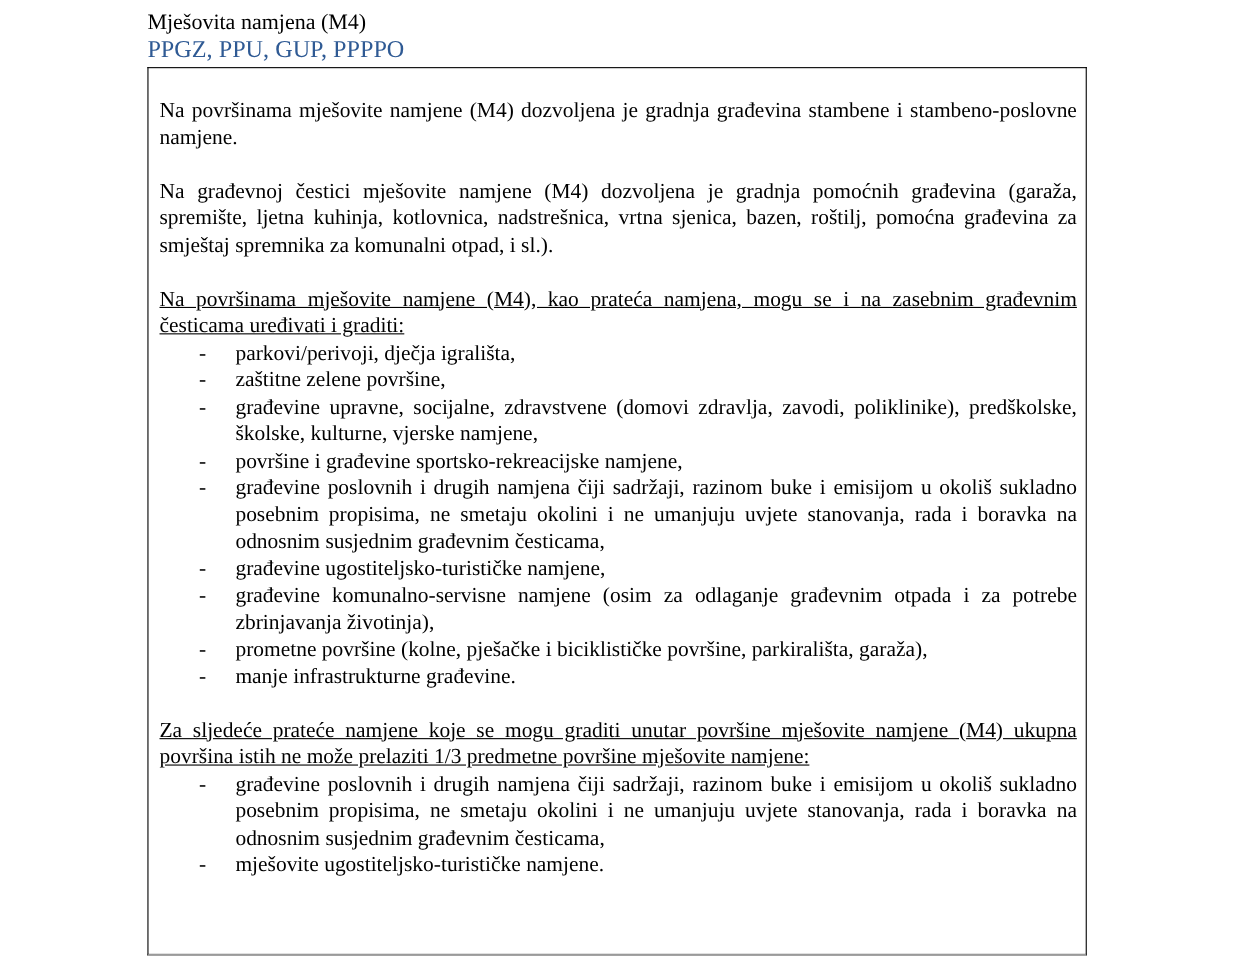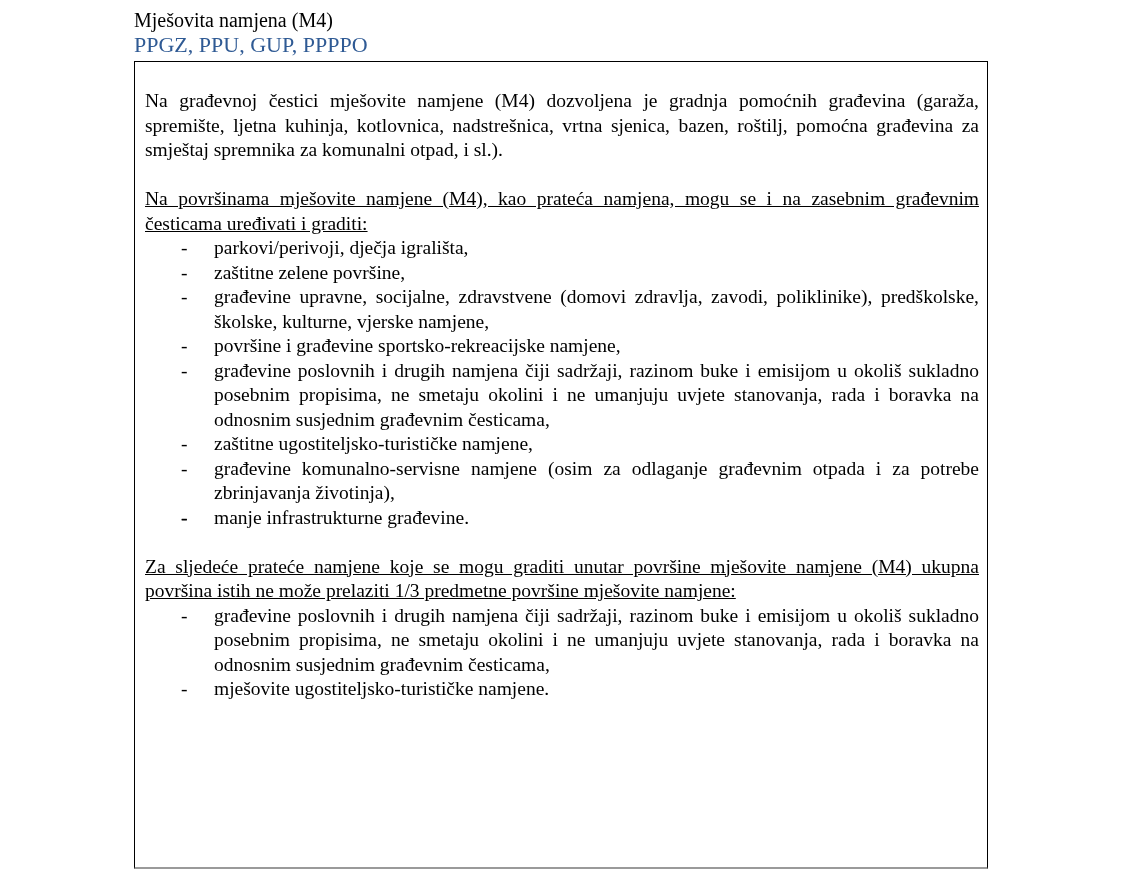--- a/index.html
+++ b/index.html
@@ -79,32 +79,33 @@
 </style>
 </head>
 <body>
 
 <div class="heading">Mješovita namjena (M4)</div>
 <div class="subheading">PPGZ, PPU, GUP, PPPPO</div>
 
 <div class="box"></div>
 
 <div class="content">
+  <p class="para">Na površinama mješovite namjene (M4) dozvoljena je gradnja građevina stambene i stambeno-poslovne namjene.</p>
   <p class="para">Na građevnoj čestici mješovite namjene (M4) dozvoljena je gradnja pomoćnih građevina (garaža, spremište, ljetna kuhinja, kotlovnica, nadstrešnica, vrtna sjenica, bazen, roštilj, pomoćna građevina za smještaj spremnika za komunalni otpad, i sl.).</p>
 
   <p class="para tight">Na površinama mješovite namjene (M4), kao prateća namjena, mogu se i na zasebnim građevnim česticama uređivati i graditi:</p>
   <ul class="dash-list">
     <li><span class="dash">-</span><span>parkovi/perivoji, dječja igrališta,</span></li>
     <li><span class="dash">-</span><span>zaštitne zelene površine,</span></li>
     <li><span class="dash">-</span><span>građevine upravne, socijalne, zdravstvene (domovi zdravlja, zavodi, poliklinike), predškolske, školske, kulturne, vjerske namjene,</span></li>
     <li><span class="dash">-</span><span>površine i građevine sportsko-rekreacijske namjene,</span></li>
     <li><span class="dash">-</span><span>građevine poslovnih i drugih namjena čiji sadržaji, razinom buke i emisijom u okoliš sukladno posebnim propisima, ne smetaju okolini i ne umanjuju uvjete stanovanja, rada i boravka na odnosnim susjednim građevnim česticama,</span></li>
-    <li><span class="dash">-</span><span>zaštitne ugostiteljsko-turističke namjene,</span></li>
+    <li><span class="dash">-</span><span>građevine ugostiteljsko-turističke namjene,</span></li>
     <li><span class="dash">-</span><span>građevine komunalno-servisne namjene (osim za odlaganje građevnim otpada i za potrebe zbrinjavanja životinja),</span></li>
-    <li><span class="dash">-</span></li>
+    <li><span class="dash">-</span><span>prometne površine (kolne, pješačke i biciklističke površine, parkirališta, garaža),</span></li>
     <li><span class="dash">-</span><span>manje infrastrukturne građevine.</span></li>
   </ul>
 
   <p class="para tight">Za sljedeće prateće namjene koje se mogu graditi unutar površine mješovite namjene (M4) ukupna površina istih ne može prelaziti 1/3 predmetne površine mješovite namjene:</p>
   <ul class="dash-list">
     <li><span class="dash">-</span><span>građevine poslovnih i drugih namjena čiji sadržaji, razinom buke i emisijom u okoliš sukladno posebnim propisima, ne smetaju okolini i ne umanjuju uvjete stanovanja, rada i boravka na odnosnim susjednim građevnim česticama,</span></li>
     <li><span class="dash">-</span><span>mješovite ugostiteljsko-turističke namjene.</span></li>
   </ul>
 </div>
 

